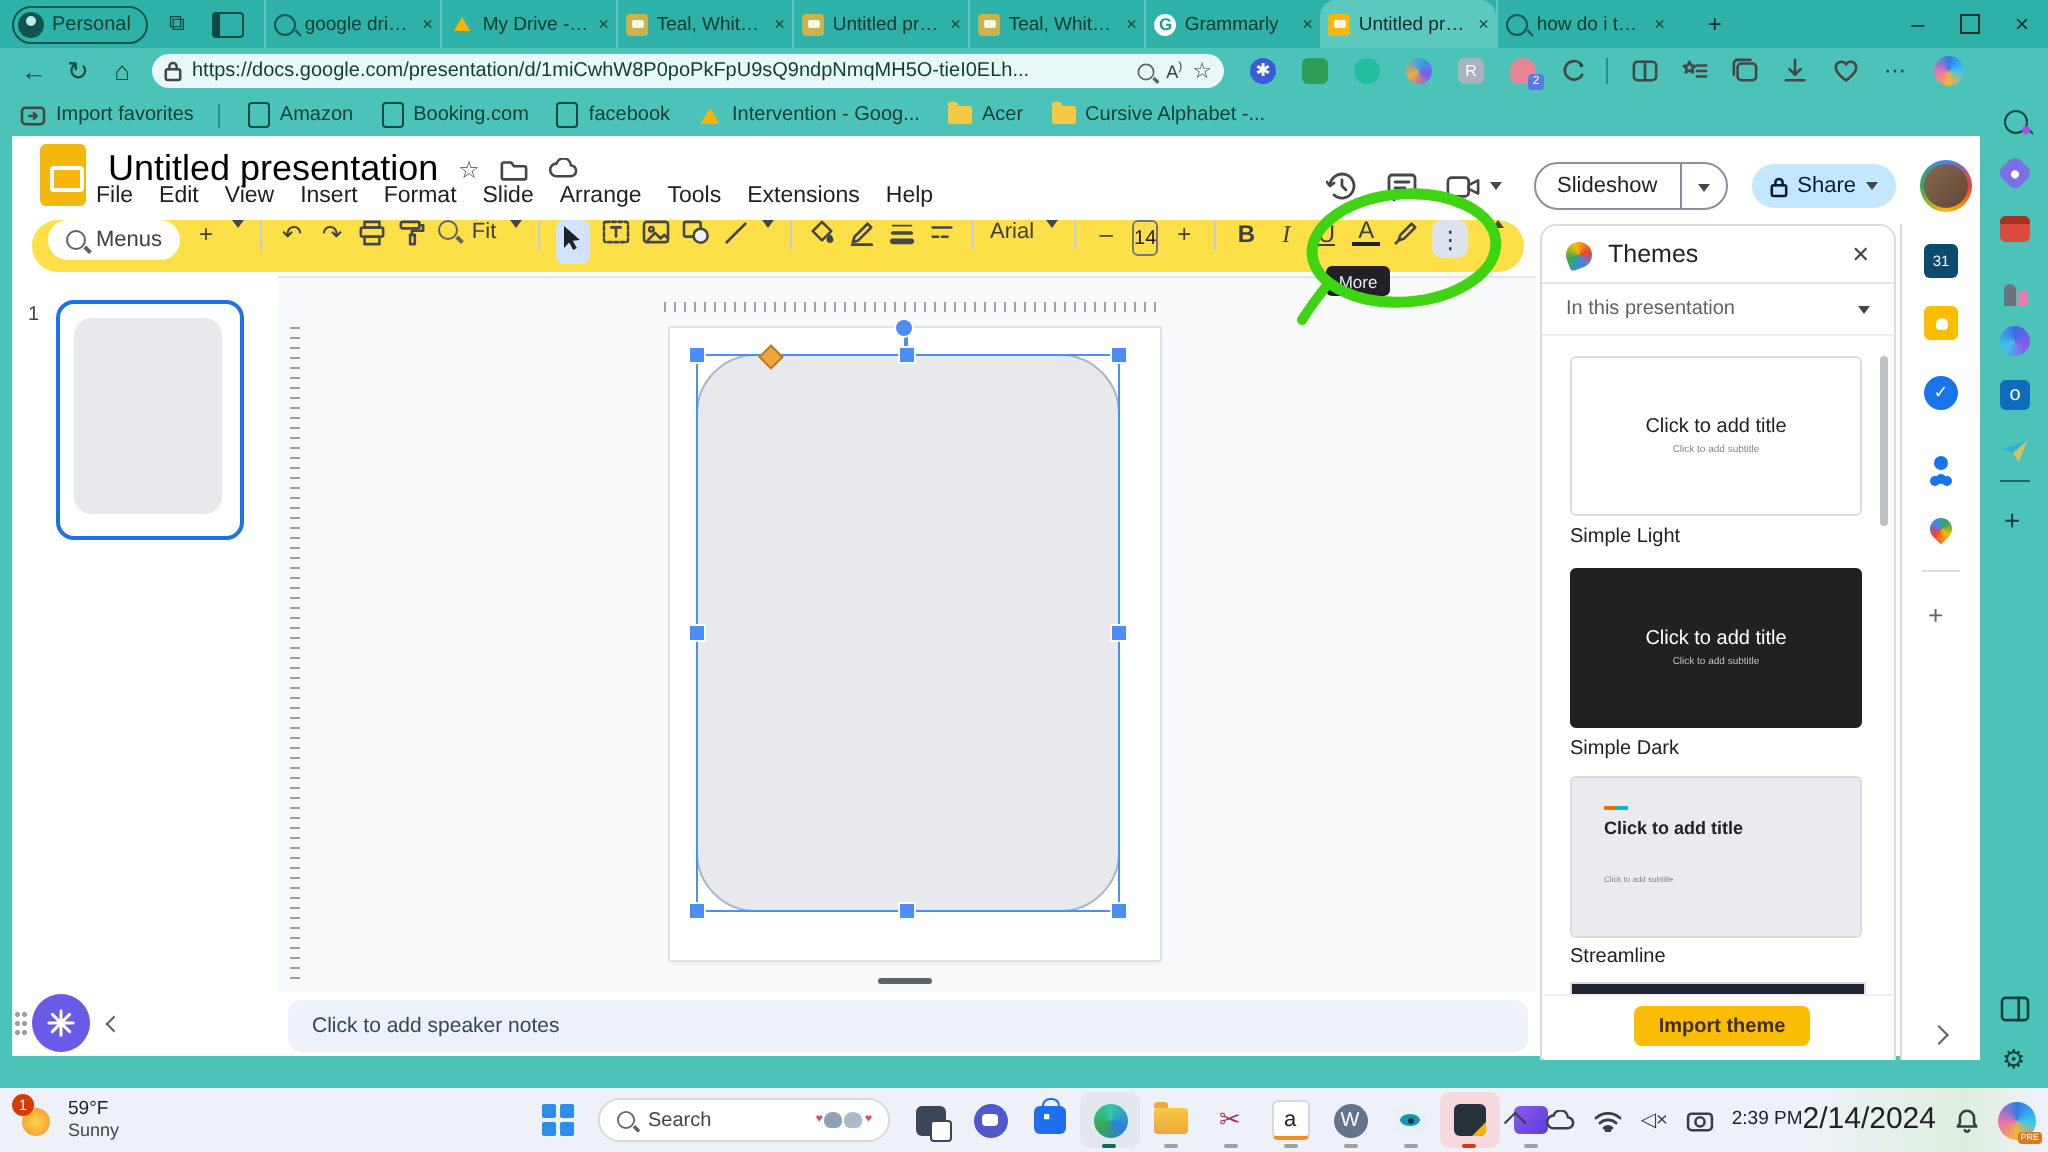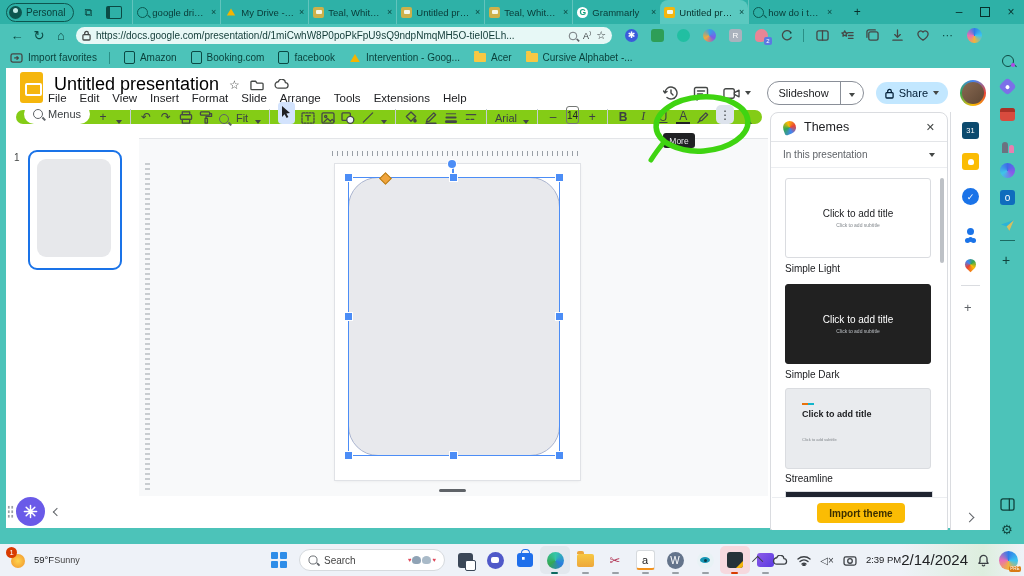--- a/index.html
+++ b/index.html
@@ -43,21 +43,21 @@
   #app{left:6px;top:68px;width:984px;height:460px;background:#fff}
   .menu-item{font-size:11.5px;color:#202124;margin-right:13px}
   #slideslogo{width:23px;height:31px;background:#f5b60d;border-radius:3px;position:relative}
   #slideslogo:before{content:"";position:absolute;left:5px;top:11px;width:13px;height:9px;border:2.5px solid #fff;border-radius:2px}
   .hic{color:#444746;font-size:13px;margin-left:14px}
   .btn-slideshow{height:22px;border:1px solid #8a8f98;border-radius:12px;display:flex;align-items:center;font-size:11px;color:#202124;overflow:hidden}
   .btn-share{height:22px;background:#c2e7ff;border-radius:12px;display:flex;align-items:center;font-size:11px;color:#001d35;padding:0 9px;gap:5px}
   .caret{width:0;height:0;border-left:3.5px solid transparent;border-right:3.5px solid transparent;border-top:4px solid #444746;display:inline-block}
   .caret.up{transform:rotate(180deg)}
   
-  #toolbar{left:16px;top:110px;width:746px;height:14px;background:#84cc16;border-radius:13px;display:flex;align-items:flex-end;padding:0 8px;box-sizing:border-box;gap:6px}
+  #toolbar{left:16px;top:110px;width:746px;height:26px;background:#fde047;border-radius:13px;display:flex;align-items:flex-start;padding:0 8px;box-sizing:border-box;gap:6px}
   .tbi{color:#3c4043;font-size:12px;flex:none;display:flex;align-items:center;justify-content:center;min-width:14px}
   .tbsep{width:1px;height:15px;background:#c6cdd6;flex:none;margin:0 2px}
   #menuspill{height:20px;background:#fff;border-radius:10px;display:flex;align-items:center;font-size:11px;color:#3c4043;padding:0 9px;gap:5px}
   .magD{width:8px;height:8px;border:1.5px solid #5f6368;border-radius:50%;position:relative;flex:none}
   .magD:after{content:"";position:absolute;width:4px;height:1.5px;background:#5f6368;right:-4px;bottom:-1.5px;transform:rotate(45deg)}
   .toolactive{background:#d3e3fd;border-radius:4px;padding:2px 3px}
   #fontsize{width:20px;height:16px;border:1px solid #747775;border-radius:3px;font-size:10px;color:#202124;display:flex;align-items:center;justify-content:center;background:#fff0}
   #morebtn{background:#dde3ec;border-radius:5px;width:18px;height:19px}
   svg.s{stroke:#444746;fill:none;stroke-width:1.4;stroke-linecap:round;stroke-linejoin:round}
   
@@ -431,20 +431,21 @@
   <div id="notesrow" class="abs">
     <div id="gram">
       <span class="dots2"></span>
       <svg width="15" height="15" viewBox="0 0 16 16">
           <g stroke="#fff" stroke-width="1.6" stroke-linecap="round">
             <path d="M8 1.5v13M1.5 8h13M3.4 3.4l9.2 9.2M12.6 3.4l-9.2 9.2"></path>
           </g>
         </svg>
     </div>
     <span class="chevL abs" style="left:48px;top:13px"></span>
+    <div id="notesbox">Click to add speaker notes</div>
   </div>
 
   <div id="themes" class="abs">
     <div class="row" style="height:28px;padding:0 12px;justify-content:space-between">
       <span class="row" style="gap:8px">
         <span style="width:13px;height:13px;border-radius:50% 50% 50% 2px;background:conic-gradient(#fbbc04,#ea4335,#4285f4,#34a853,#fbbc04);transform:rotate(-20deg)"></span>
         <span style="font-size:12.5px;color:#202124">Themes</span>
       </span>
       <span style="font-size:11px;color:#444746">✕</span>
     </div>
@@ -532,21 +533,21 @@
     <ellipse cx="60" cy="34" rx="46" ry="27" fill="none" stroke="#3fd411" stroke-width="5.5" stroke-linecap="round" transform="rotate(-4 60 34)"></ellipse>
     <path d="M22 52 Q14 62 9 70" fill="none" stroke="#3fd411" stroke-width="5" stroke-linecap="round"></path>
   </svg>
 
   <div id="taskbar" class="abs">
     <div class="row" style="margin-left:8px;gap:6px">
       <span style="position:relative;width:20px;height:20px">
         <i style="position:absolute;left:3px;top:4px;width:14px;height:14px;border-radius:50%;background:radial-gradient(#ffd34d,#f0922b)"></i>
         <i style="position:absolute;left:-2px;top:-3px;width:11px;height:11px;border-radius:50%;background:#d83b01;color:#fff;font-style:normal;font-size:7.5px;display:flex;align-items:center;justify-content:center">1</i>
       </span>
-      <span style="display:flex;line-height:10px">
+      <span style="display:flex;flex-direction:column;line-height:10px">
         <span style="font-size:9.5px;color:#202124">59°F</span>
         <span style="font-size:9px;color:#444">Sunny</span>
       </span>
     </div>
 
     <div class="row abs" style="left:264px;top:2px;height:28px">
       <span class="tkslot">
           <span class="win4">
             <b></b>
             <b></b>

